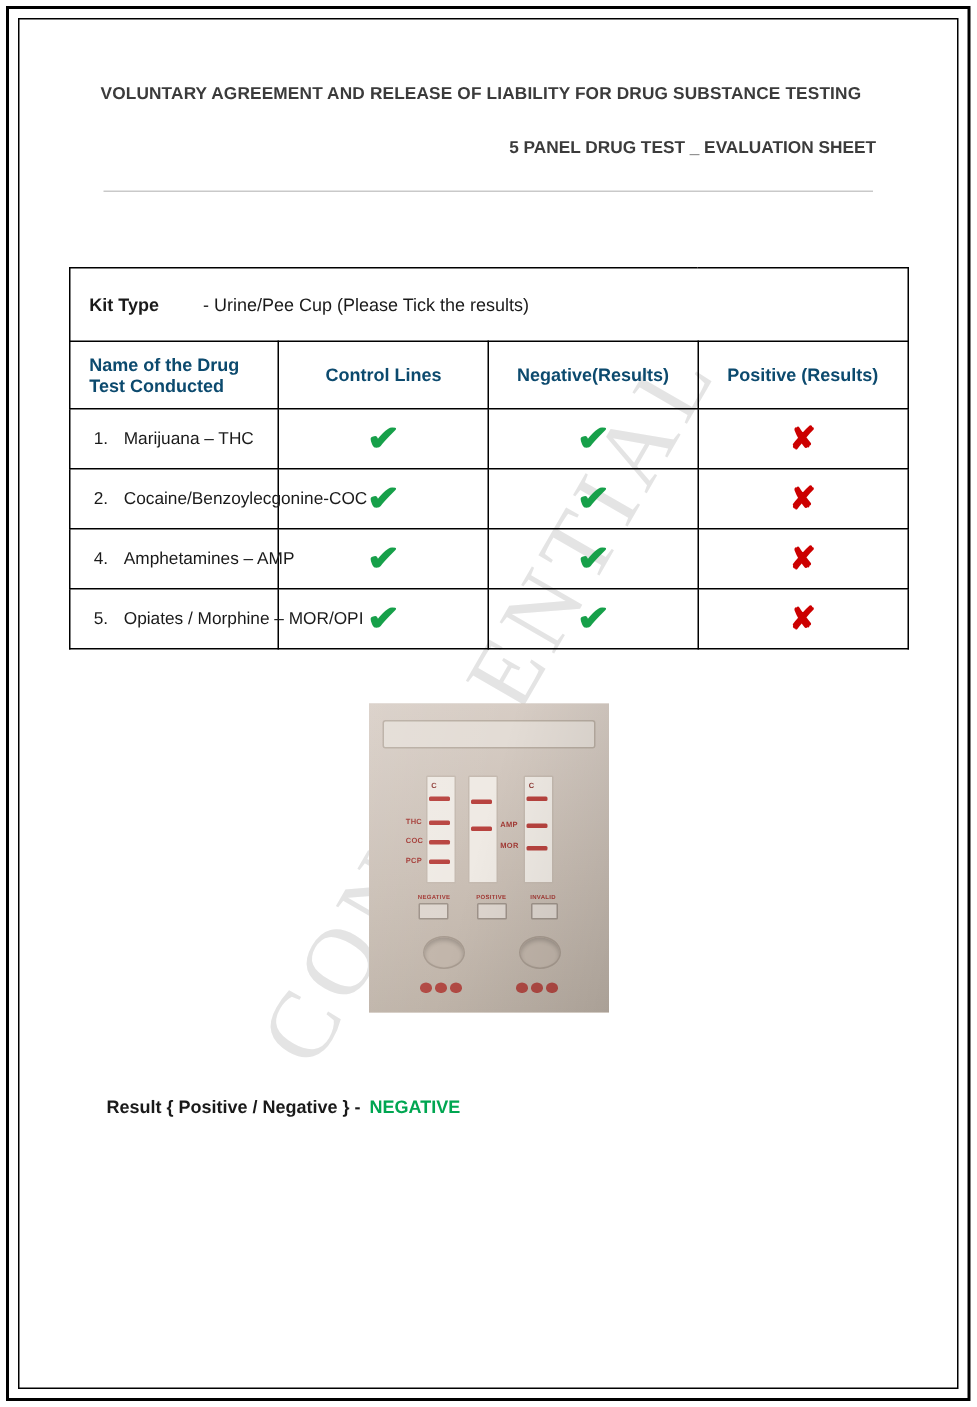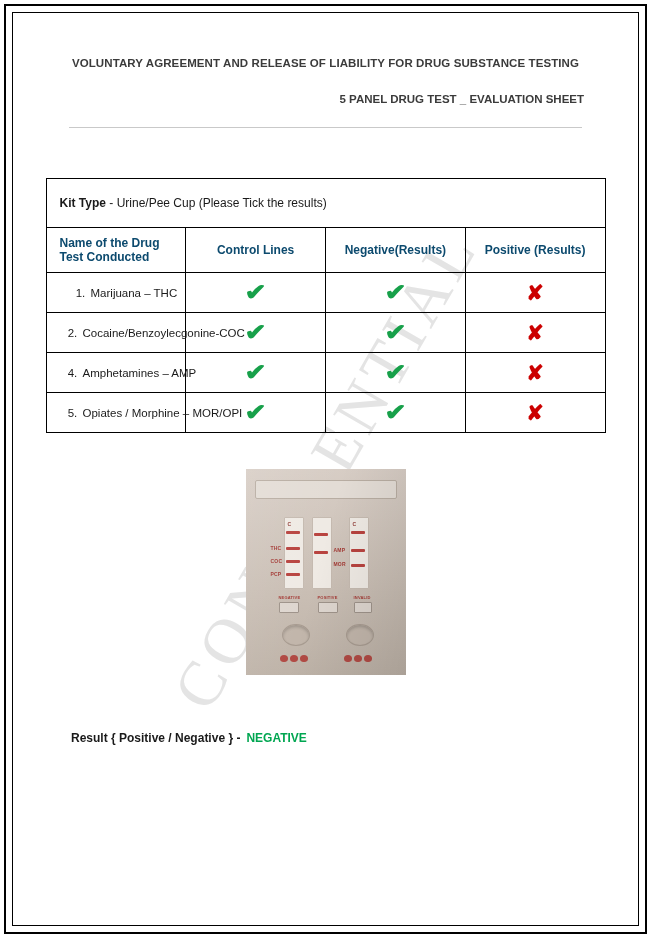--- a/index.html
+++ b/index.html
@@ -60,21 +60,20 @@
     user-select: none;
   }
 
   .layer {
     position: relative;
     z-index: 2;
   }
 
   
   .doc-title {
-    text-align: center;
     font-size: 11.5px;
     font-weight: bold;
     color: #3b3b3b;
     letter-spacing: 0.1px;
     margin-top: 42px;
     padding: 0 54px;
     line-height: 1.4;
   }
   .doc-subtitle {
     text-align: right;
@@ -109,37 +108,38 @@
     height: 48px;
     padding-left: 13px !important;
     font-size: 12px;
     font-weight: bold;
     color: #1a1a1a;
     text-align: left;
   }
   .kit-cell .normal {
     font-weight: normal;
     font-size: 12px;
+    margin-left: 26px;
   }
   .hdr {
     height: 44px;
     font-size: 12px;
     font-weight: bold;
     color: #0c4a6e;
     text-align: center;
   }
   .hdr.first {
     text-align: left;
     padding-left: 13px !important;
   }
   .drug-cell {
     height: 39px;
     font-size: 11.5px;
     color: #1a1a1a;
-    text-align: center;
+    text-align: left;
     padding-left: 16px !important;
     white-space: nowrap;
   }
   .drug-num {
     display: inline-block;
     width: 20px;
   }
   .mark-cell {
     text-align: center;
     height: 39px;

